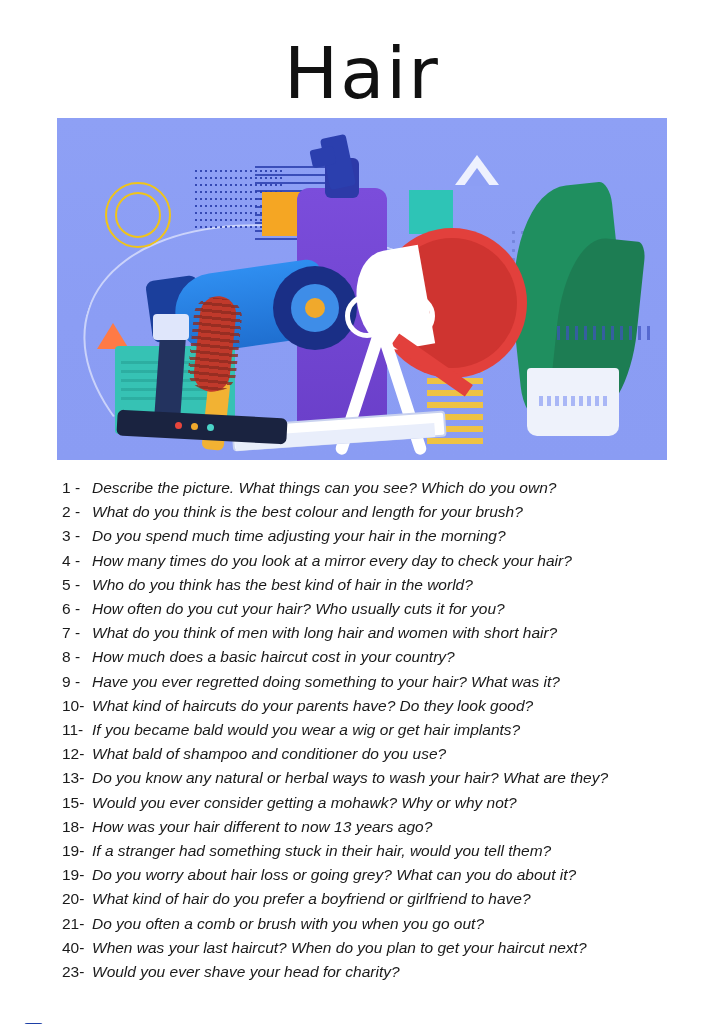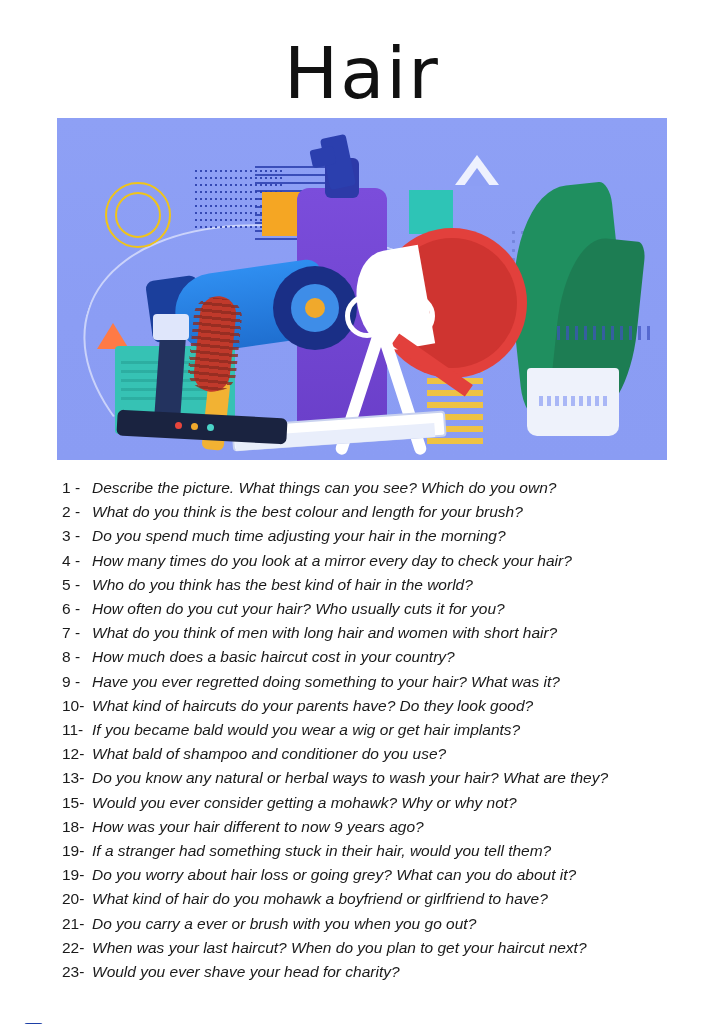--- a/index.html
+++ b/index.html
@@ -441,40 +441,40 @@
     <div class="q-row">
         <span class="q-num">13-</span>
         <span class="q-text">Do you know any natural or herbal ways to wash your hair? What are they?</span>
       </div>
     <div class="q-row">
         <span class="q-num">15-</span>
         <span class="q-text">Would you ever consider getting a mohawk? Why or why not?</span>
       </div>
     <div class="q-row">
         <span class="q-num">18-</span>
-        <span class="q-text">How was your hair different to now 9 years ago?</span>
+        <span class="q-text">How was your hair different to now 13 years ago?</span>
       </div>
     <div class="q-row">
         <span class="q-num">19-</span>
         <span class="q-text">If a stranger had something stuck in their hair, would you tell them?</span>
       </div>
     <div class="q-row">
         <span class="q-num">19-</span>
         <span class="q-text">Do you worry about hair loss or going grey? What can you do about it?</span>
       </div>
     <div class="q-row">
         <span class="q-num">20-</span>
-        <span class="q-text">What kind of hair do you mohawk a boyfriend or girlfriend to have?</span>
+        <span class="q-text">What kind of hair do you prefer a boyfriend or girlfriend to have?</span>
       </div>
     <div class="q-row">
         <span class="q-num">21-</span>
-        <span class="q-text">Do you carry a ever or brush with you when you go out?</span>
-      </div>
-    <div class="q-row">
-        <span class="q-num">22-</span>
+        <span class="q-text">Do you often a comb or brush with you when you go out?</span>
+      </div>
+    <div class="q-row">
+        <span class="q-num">40-</span>
         <span class="q-text">When was your last haircut? When do you plan to get your haircut next?</span>
       </div>
     <div class="q-row">
         <span class="q-num">23-</span>
         <span class="q-text">Would you ever shave your head for charity?</span>
       </div>
 
   </div>
 
   <div class="footer">

